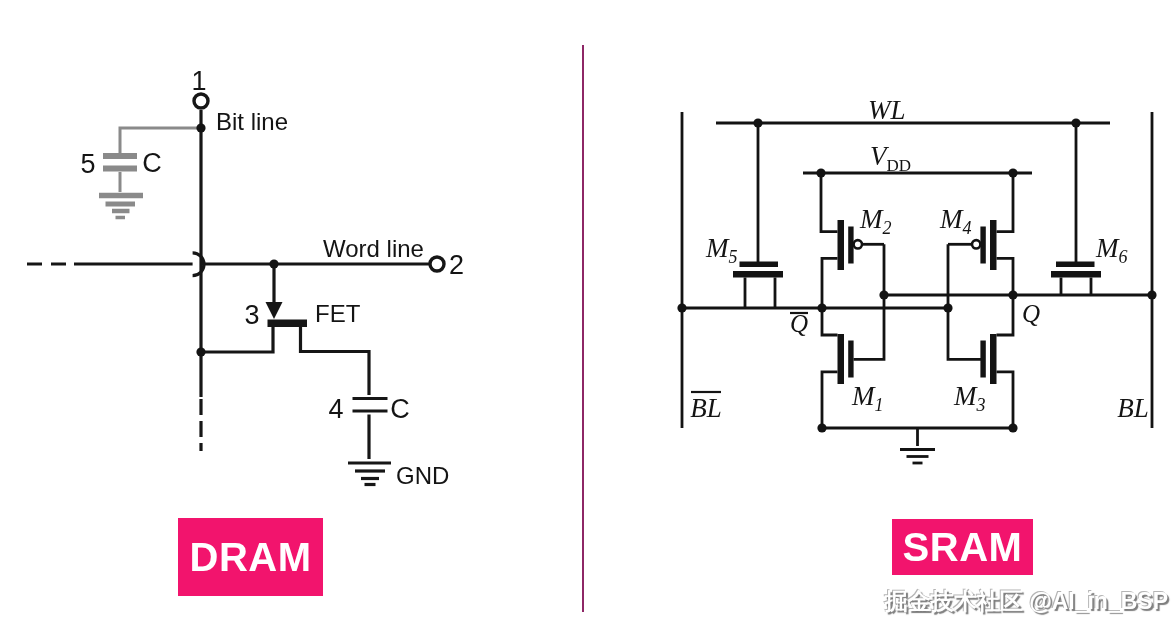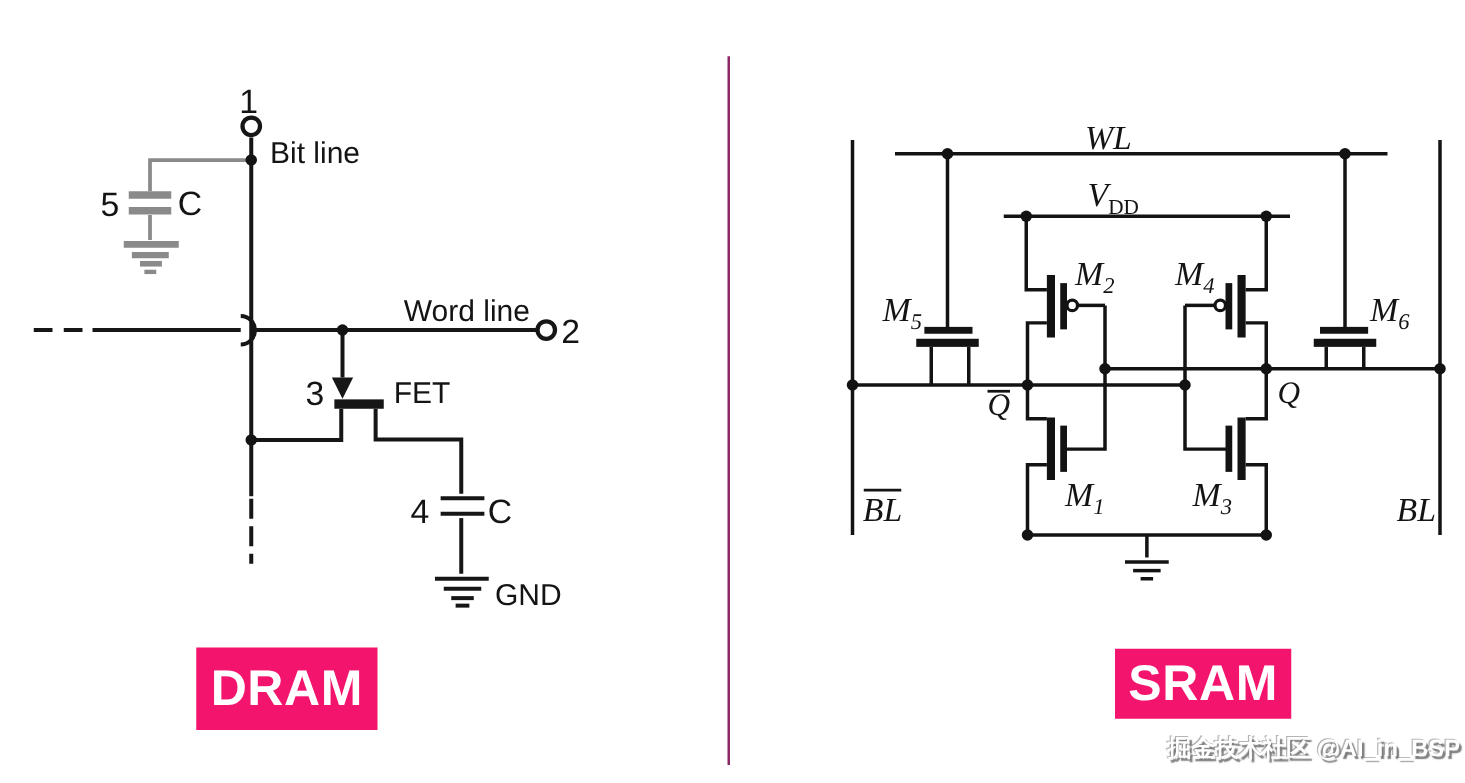--- a/index.html
+++ b/index.html
@@ -18,21 +18,21 @@
   .dnum{font-family:"Liberation Sans",sans-serif;font-size:27px;fill:#141414;}
   .slab{font-family:"Liberation Serif",serif;font-style:italic;font-size:27px;fill:#141414;}
   .slab .sub{font-size:18px;}
   .subr{font-style:normal;font-size:17px;}
   .qlab{font-size:25px;}
   .ovl{stroke:#141414;stroke-width:2.2;}
   .badge{position:absolute;background:#F2146D;color:#ffffff;display:flex;
          align-items:center;justify-content:center;font-weight:800;font-size:40px;
          font-family:"Liberation Sans",sans-serif;letter-spacing:.5px;}
   #separator{position:absolute;left:582px;top:45px;width:2px;height:567px;background:#8E2766;}
-  #watermark{position:absolute;right:4px;top:586px;font-size:19px;font-weight:bold;
+  #watermark{position:absolute;right:4px;top:586px;font-size:23px;font-weight:bold;
              color:#ffffff;white-space:nowrap;font-family:"Liberation Sans",sans-serif;
              text-shadow:2px 2px 1px #7d7d7d,-1px -1px 0 #b5b5b5;}
 </style>
 </head>
 <body>
 
 <div id="stage">
 
   <svg width="1172" height="626" viewBox="0 0 1172 626">
 
@@ -195,17 +195,17 @@
       <line class="ovl" x1="790" y1="313" x2="808" y2="313"></line>
       <text class="slab qlab" x="1031" y="322" text-anchor="middle">Q</text>
       <text class="slab" x="706" y="417" text-anchor="middle">BL</text>
       <line class="ovl" x1="691" y1="392" x2="721" y2="392"></line>
       <text class="slab" x="1133" y="417" text-anchor="middle">BL</text>
     </g>
   </svg>
 
   <div id="separator"></div>
 
-  <div class="badge" style="left:157px;top:518px;width:145px;height:66px;">DRAM</div>
+  <div class="badge" style="left:178px;top:518px;width:145px;height:78px;">DRAM</div>
   <div class="badge" style="left:892px;top:519px;width:141px;height:56px;">SRAM</div>
 
   <div id="watermark">掘金技术社区 @AI_in_BSP</div>
 </div>
 
 </body></html>

